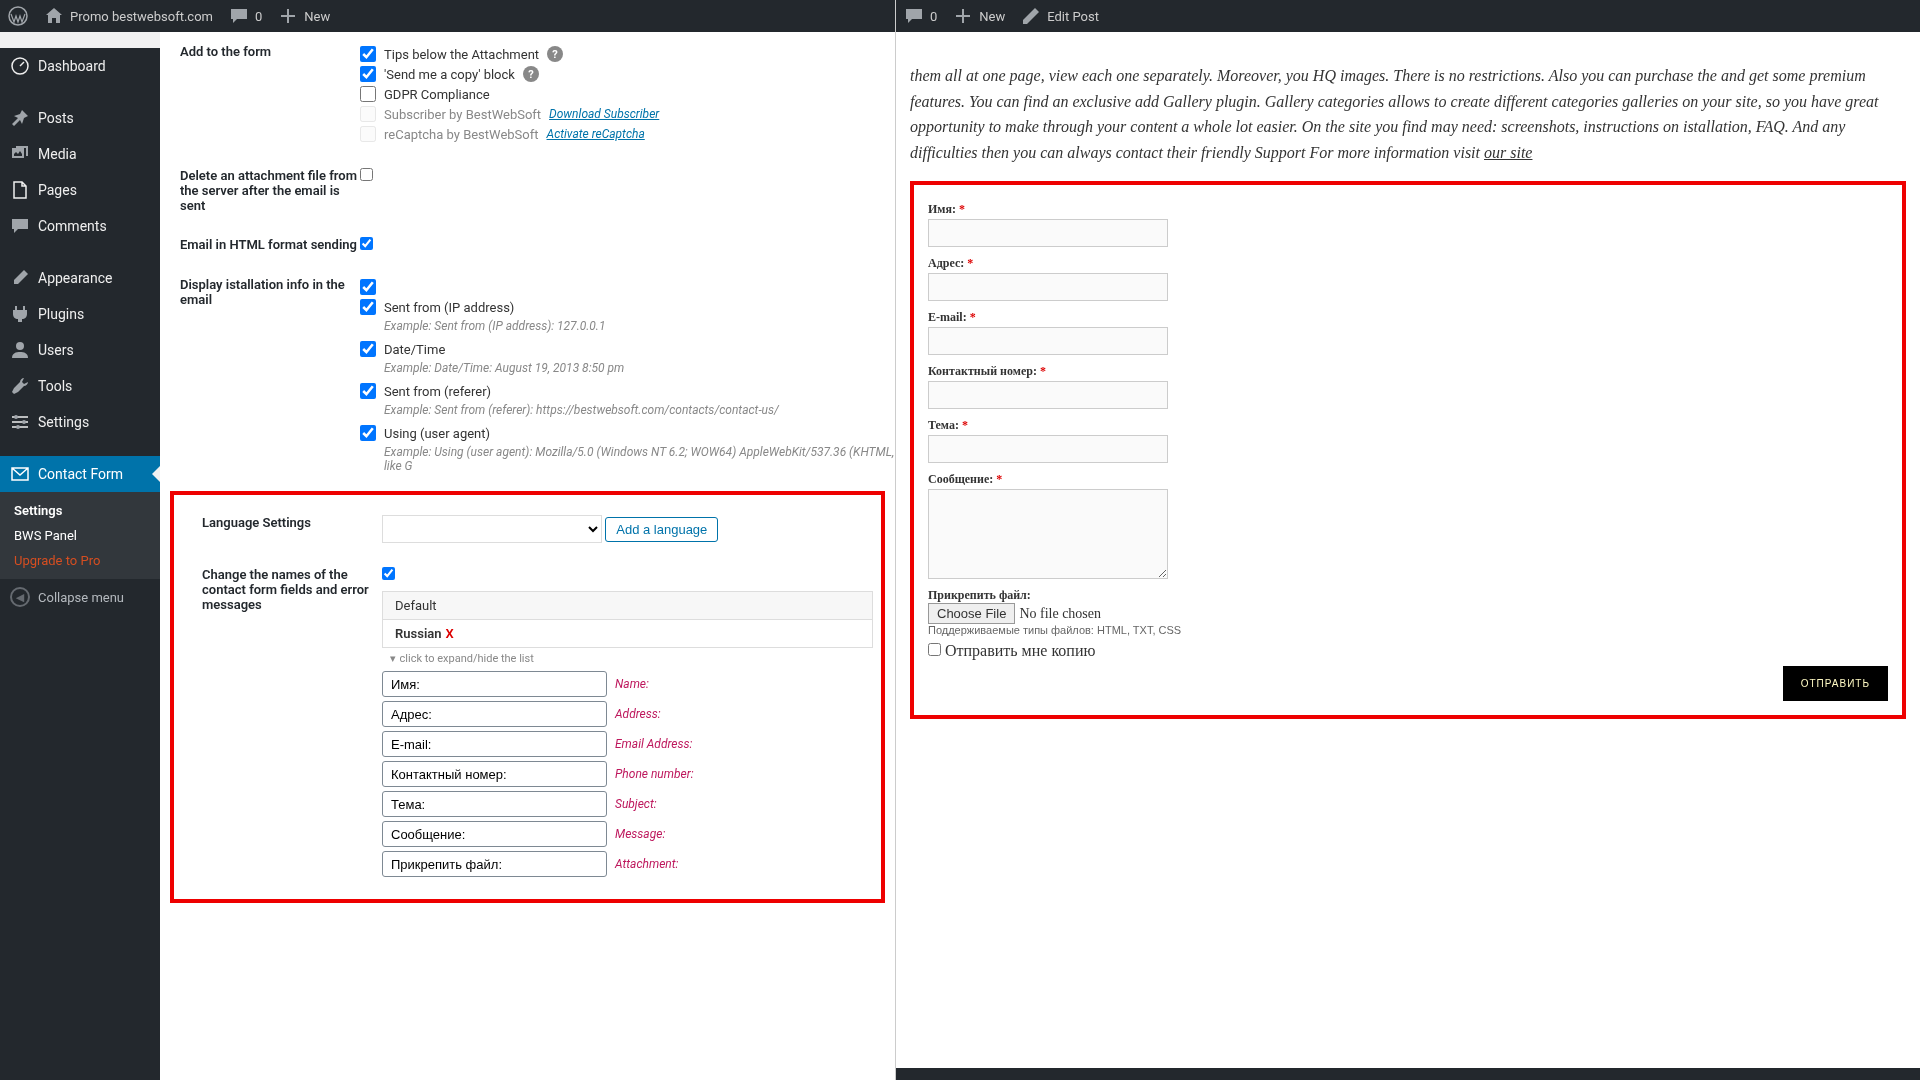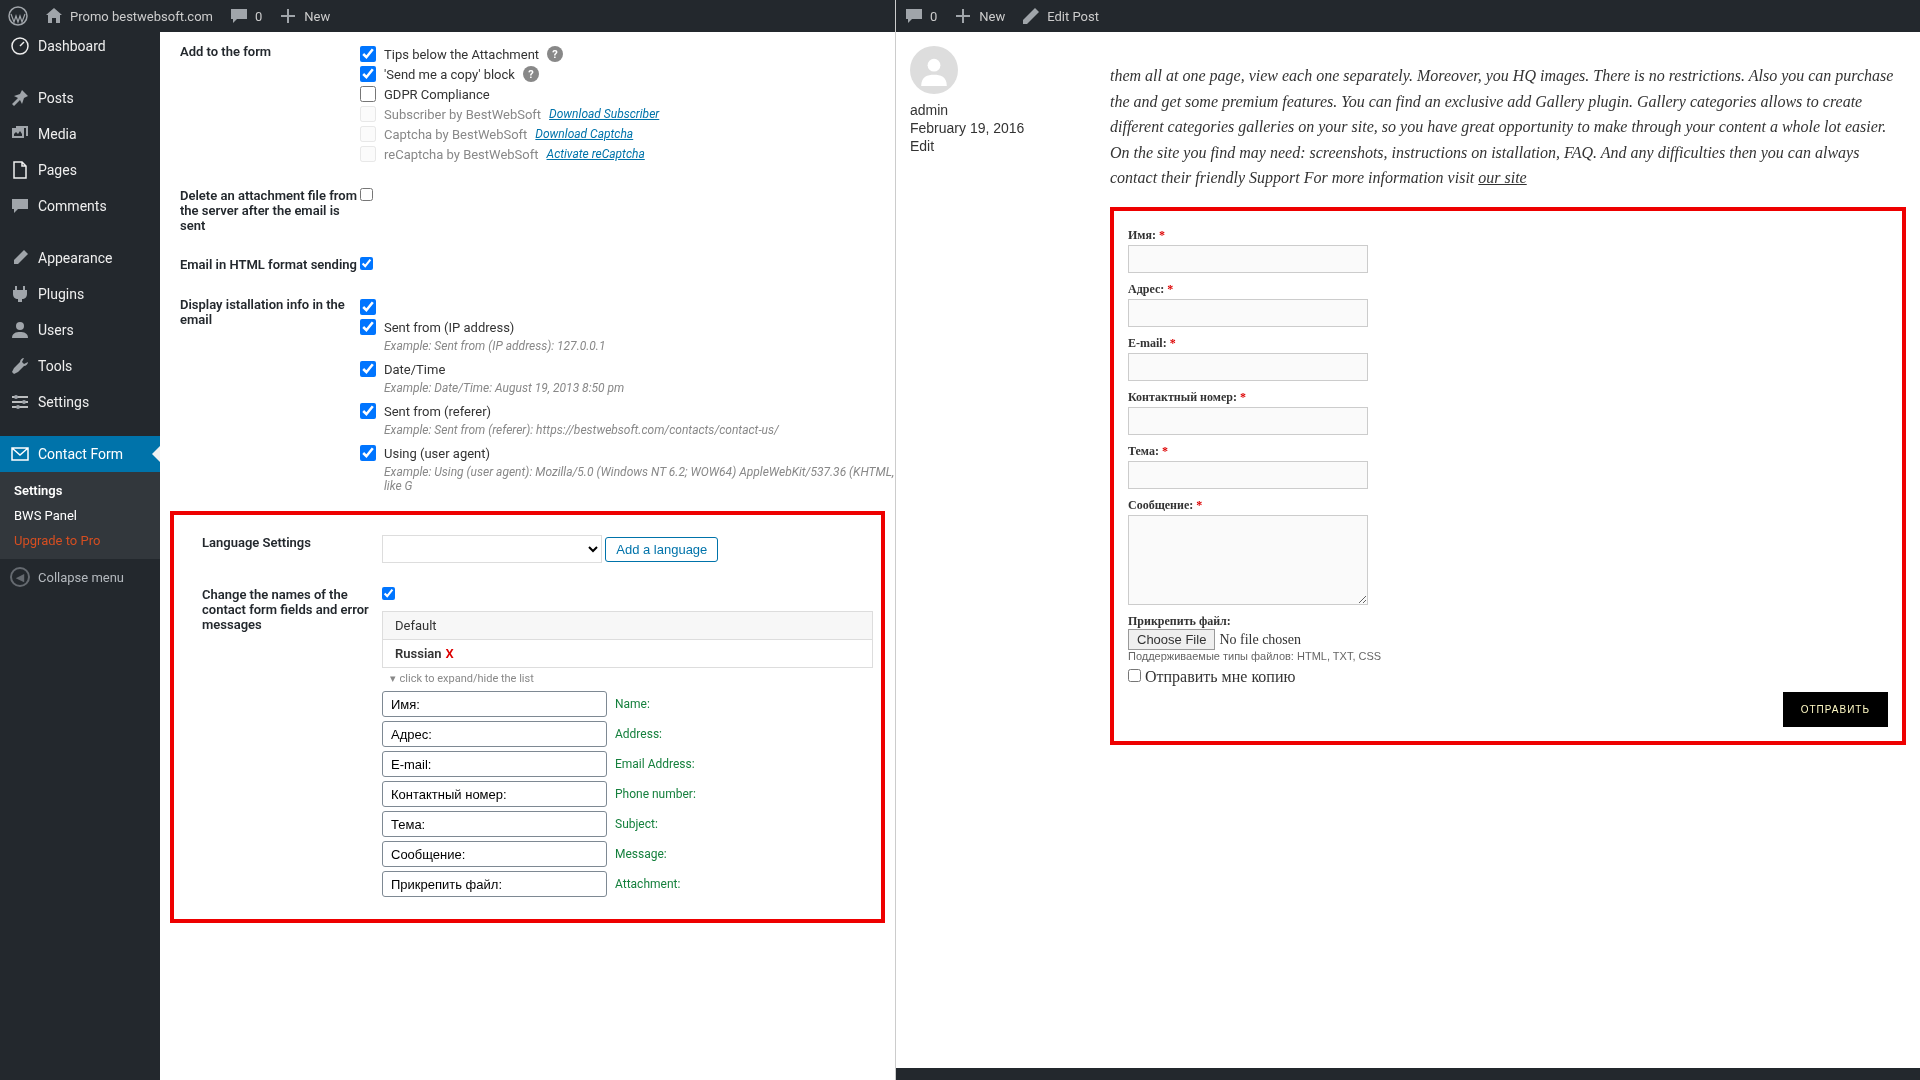--- a/index.html
+++ b/index.html
@@ -7,21 +7,21 @@
 .split { display: flex; width: 1920px; height: 1080px; }
 .left-pane { width: 895px; position: relative; background: #f1f1f1; }
 .right-pane { flex: 1; background: #fff; border-left: 1px solid #ccc; position: relative; overflow: hidden; }
 
 
 .adminbar { height: 32px; background: #23282d; color: #ccc; display: flex; align-items: center; font-size: 13px; }
 .adminbar .abitem { padding: 0 8px; display: flex; align-items: center; gap: 6px; height: 32px; cursor: pointer; }
 .adminbar .ico { width: 20px; height: 20px; fill: #a0a5aa; }
 
 
-.wp-sidebar { position: absolute; top: 28px; left: 0; bottom: 0; width: 160px; background: #23282d; color: #eee; font-size: 14px; }
+.wp-sidebar { position: absolute; top: 48px; left: 0; bottom: 0; width: 160px; background: #23282d; color: #eee; font-size: 14px; }
 .wp-sidebar .menu { list-style: none; }
 .wp-sidebar .menu li { display: flex; align-items: center; gap: 8px; padding: 8px 10px; cursor: pointer; color: #eee; }
 .wp-sidebar .menu li .mico { width: 20px; height: 20px; fill: #a0a5aa; }
 .wp-sidebar .menu li.current { background: #0073aa; color: #fff; position: relative; }
 .wp-sidebar .menu li.current .mico { fill: #fff; }
 .wp-sidebar .menu li.current::after { content: ""; position: absolute; right: 0; top: 50%; transform: translateY(-50%); border: 8px solid transparent; border-right-color: #f1f1f1; }
 .wp-sidebar .submenu { background: #32373c; list-style: none; padding: 6px 0; }
 .wp-sidebar .submenu li { padding: 5px 12px 5px 14px; font-size: 13px; color: #ffffff; }
 .wp-sidebar .submenu li.sel { color: #fff; font-weight: 600; }
 .wp-sidebar .submenu li.upgrade { color: #d54e21; }
@@ -47,21 +47,21 @@
 .lang-select { width: 220px; height: 28px; border: 1px solid #ddd; background: #fff; }
 .addlang { border: 1px solid #0073aa; background: #fff; color: #0073aa; padding: 4px 10px; font-size: 13px; cursor: pointer; border-radius: 3px; }
 .tabs { display: flex; border-bottom: 1px solid #ddd; margin-top: 8px; flex-direction: column; }
 .tabs .tab { padding: 6px 12px; border: 1px solid #ddd; border-bottom: none; background: #f7f7f7; cursor: pointer; font-size: 13px; }
 .tabs .tab.active { background: #fff; font-weight: 600; }
 .tabs .tab .x { color: #d00; margin-left: 4px; cursor: pointer; }
 .expand-hint { font-size: 11px; color: #888; padding: 4px 0 4px 8px; cursor: pointer; }
 .expand-hint::before { content: "▾"; margin-right: 4px; color: #888; }
 .field-row { display: flex; align-items: center; gap: 8px; padding: 2px 0; }
 .field-row input { width: 225px; height: 26px; border: 1px solid #7e8993; padding: 0 8px; font-size: 13px; background: #fff; border-radius: 3px; }
-.field-row .hint { color: #15803d; font-size: 12px; }
+.field-row .hint { color: #be185d; font-style: italic; font-size: 12px; }
 
 
 .right-pane .adminbar { background: #23282d; }
 .preview-body { position: absolute; top: 32px; left: 0; right: 0; bottom: 0; padding: 14px; font-family: Georgia, serif; font-size: 16px; color: #333; overflow: hidden; }
 .avatar { width: 48px; height: 48px; background: #ddd; border-radius: 50%; display: flex; align-items: center; justify-content: center; }
 .avatar svg { width: 32px; height: 32px; fill: #fff; }
 .meta { margin-top: 8px; color: #666; font-size: 14px; font-family: -apple-system, sans-serif; }
 .meta div { margin: 2px 0; }
 .meta a { color: #333; text-decoration: none; }
 .post-text { margin-top: 17px; line-height: 1.6; font-size: 16px; color: #333; font-style: italic; }
@@ -223,25 +223,20 @@
                 <input type="checkbox" style="">
                 <span>GDPR Compliance</span>
               </div>
             <div class="cbrow disabled">
                 <input type="checkbox" disabled="" style="">
                 <span>Subscriber by BestWebSoft</span> 
                 <a class="dlink">Download Subscriber</a>
               </div>
             <div class="cbrow disabled">
                 <input type="checkbox" disabled="" style="">
-                <span>Captcha by BestWebSoft</span> 
-                <a class="dlink">Download Captcha</a>
-              </div>
-            <div class="cbrow disabled">
-                <input type="checkbox" disabled="" style="">
                 <span>reCaptcha by BestWebSoft</span> 
                 <a class="dlink">Activate reCaptcha</a>
               </div>
           </div>
         </div>
 
         <div class="row">
           <div class="lab">Delete an attachment file from the server after the email is sent</div>
           <div class="field"><input type="checkbox" style=""></div>
         </div>
@@ -353,33 +348,20 @@
       <div class="abitem">
           <svg class="ico" viewBox="0 0 20 20">
             <path d="M14 2 L18 6 L6 18 L2 18 L2 14 Z"></path>
           </svg>
           <span>Edit Post</span>
         </div>
     </div>
 
     <div class="preview-body">
       <div class="right-cols">
-        <div class="leftcol">
-          <div class="avatar">
-              <svg viewBox="0 0 20 20">
-                <circle cx="10" cy="7" r="4"></circle>
-                <path d="M2 20 C2 14 6 13 10 13 C14 13 18 14 18 20 Z"></path>
-              </svg>
-            </div>
-          <div class="meta">
-            <div><a>admin</a></div>
-            <div><a>February 19, 2016</a></div>
-            <div><a>Edit</a></div>
-          </div>
-        </div>
         <div class="maincol">
           <div class="post-text"><span>them all at one page, view each one separately. Moreover, you HQ images. There is no restrictions. Also you can purchase the and get some premium features. You can find an exclusive add Gallery plugin. Gallery categories allows to create different categories galleries on your site, so you have great opportunity to make through your content a whole lot easier. On the site you find may need: screenshots, instructions on istallation, FAQ. And any difficulties then you can always contact their friendly Support For more information visit </span><a>our site</a></div>
 
           <div class="cf-box">
             <div class="fg"><label><span>Имя:</span> <span class="req">*</span></label><input type="text" style=""></div>
             <div class="fg"><label><span>Адрес:</span> <span class="req">*</span></label><input type="text" style=""></div>
             <div class="fg"><label><span>E-mail:</span> <span class="req">*</span></label><input type="text" style=""></div>
             <div class="fg"><label><span>Контактный номер:</span> <span class="req">*</span></label><input type="text" style=""></div>
             <div class="fg"><label><span>Тема:</span> <span class="req">*</span></label><input type="text" style=""></div>
             <div class="fg"><label><span>Сообщение:</span> <span class="req">*</span></label><textarea style=""></textarea></div>

